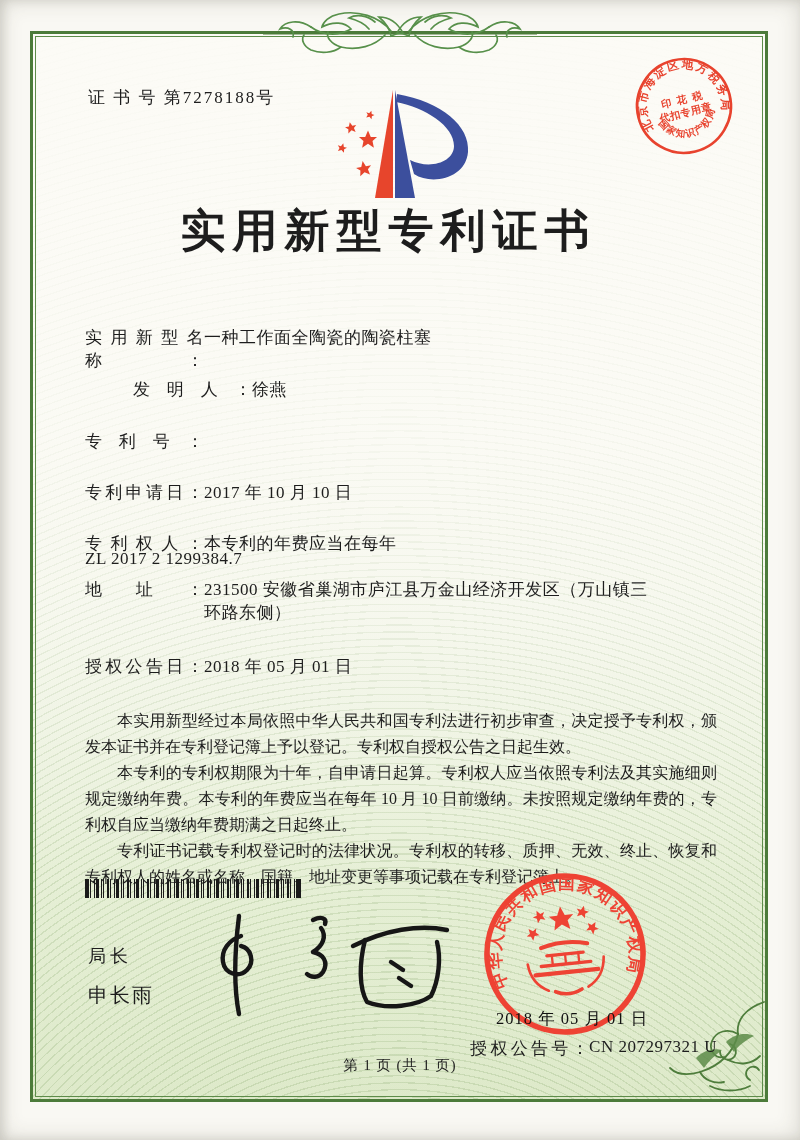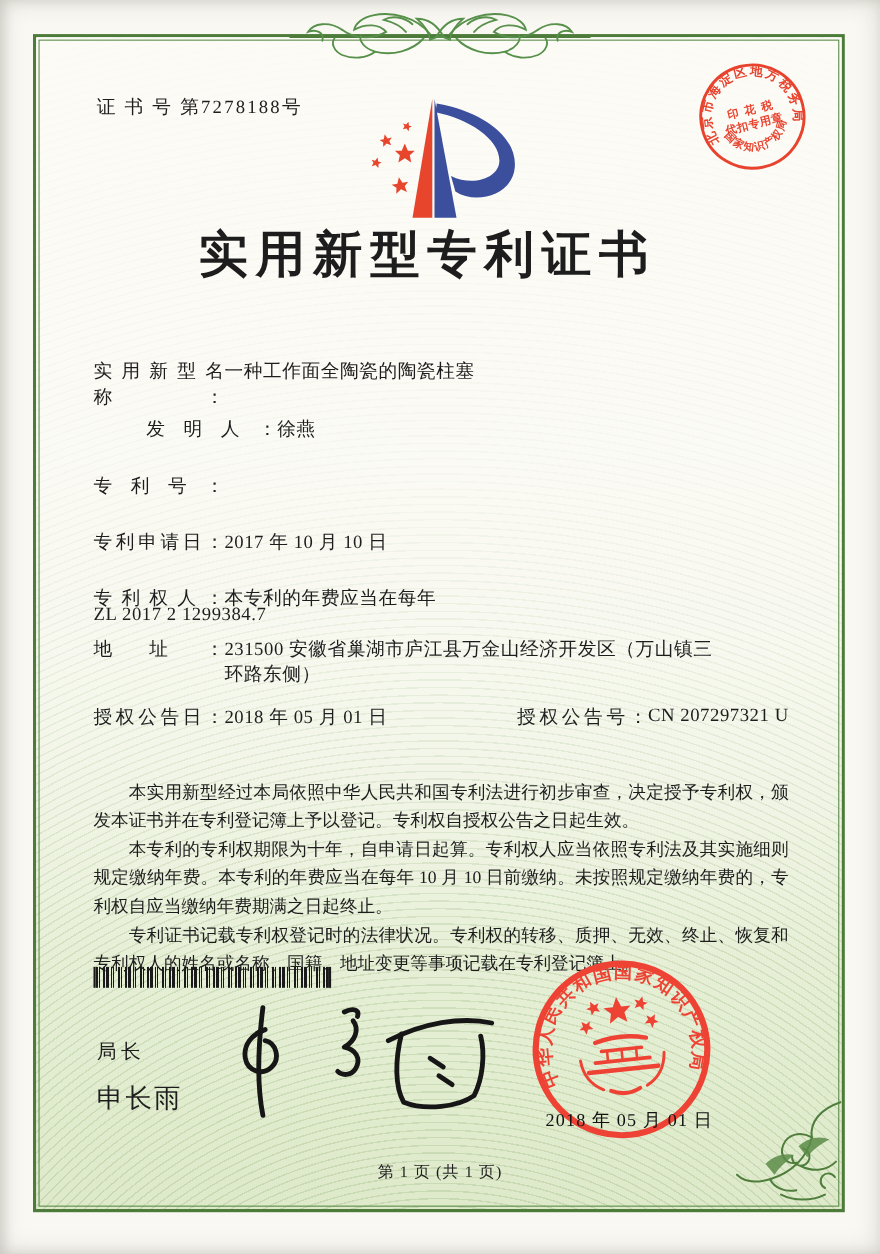--- a/index.html
+++ b/index.html
@@ -36,21 +36,21 @@
     border-left:2px solid #1a1a1a; border-right:2px solid #1a1a1a;
     background:repeating-linear-gradient(90deg,
       #1a1a1a 0 2px, rgba(0,0,0,0) 2px 3px,
       #1a1a1a 3px 4px, rgba(0,0,0,0) 4px 7px,
       #1a1a1a 7px 8px, rgba(0,0,0,0) 8px 9px,
       #1a1a1a 9px 12px, rgba(0,0,0,0) 12px 14px,
       #1a1a1a 14px 15px, rgba(0,0,0,0) 15px 16px,
       #1a1a1a 16px 17px, rgba(0,0,0,0) 17px 20px);
   }
   .sig-title{left:88px; top:944px; font-size:18px; letter-spacing:4px;}
-  .sig-name{left:88px; top:982px; font-size:24px; letter-spacing:2px;}
+  .sig-name{left:88px; top:982px; font-size:20px; letter-spacing:2px;}
   .stamp{left:633px; top:55px; width:102px; height:102px; transform:rotate(-14deg);}
   .seal{left:482px; top:871px; width:166px; height:166px; transform:rotate(-6deg);}
   .seal-date{left:496px; top:1008px; font-size:16.5px; letter-spacing:1px; color:#111;}
   .footer{left:30px; top:1056px; width:740px; text-align:center; font-size:14.5px; letter-spacing:1px;}
   .top-orn{left:263px; top:6px; width:274px; height:56px;}
   .corner-orn{left:666px; top:1000px; width:106px; height:102px;}
   .logo{left:318px; top:84px; width:164px; height:122px;}
   .signature{left:195px; top:906px; width:270px; height:115px;}
 </style>
 </head>
@@ -156,21 +156,21 @@
     <span class="fvalue">2017 年 10 月 10 日</span>
   </div>
   <div class="frow" style="top:532px;">
     <span class="flabel">专利权人：</span>
     <span class="fvalue">本专利的年费应当在每年</span>
   </div>
   <div class="frow" style="top:578px;">
     <span class="flabel">地址：</span>
     <span class="fvalue addr-val">231500 安徽省巢湖市庐江县万金山经济开发区（万山镇三环路东侧）</span>
   </div>
-  <div class="frow" style="top:640px;">
+  <div class="frow" style="top:655px;flex-direction:column;">
     <span class="grant-left">
       <span class="flabel">授权公告日：</span>
       <span>2018 年 05 月 01 日</span>
     </span>
     <span class="grant-right">
       <span class="flabel">授权公告号：</span>
       <span>CN 207297321 U</span>
     </span>
   </div>
 

